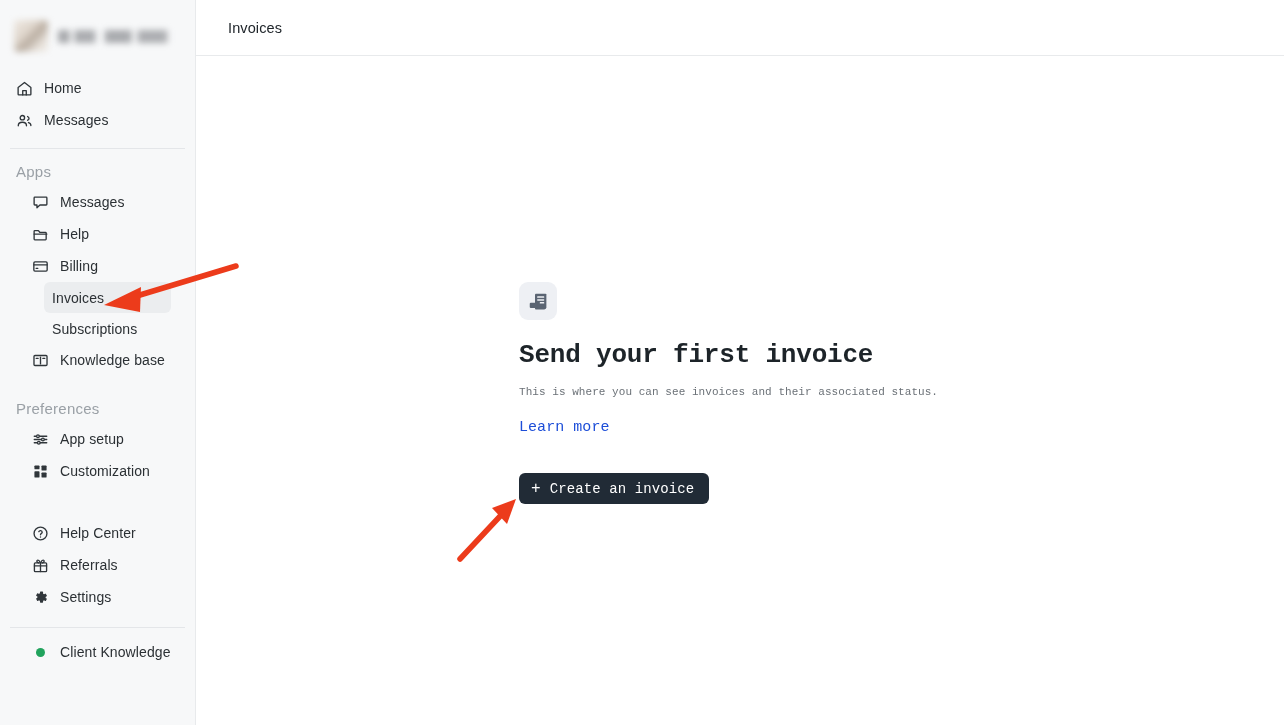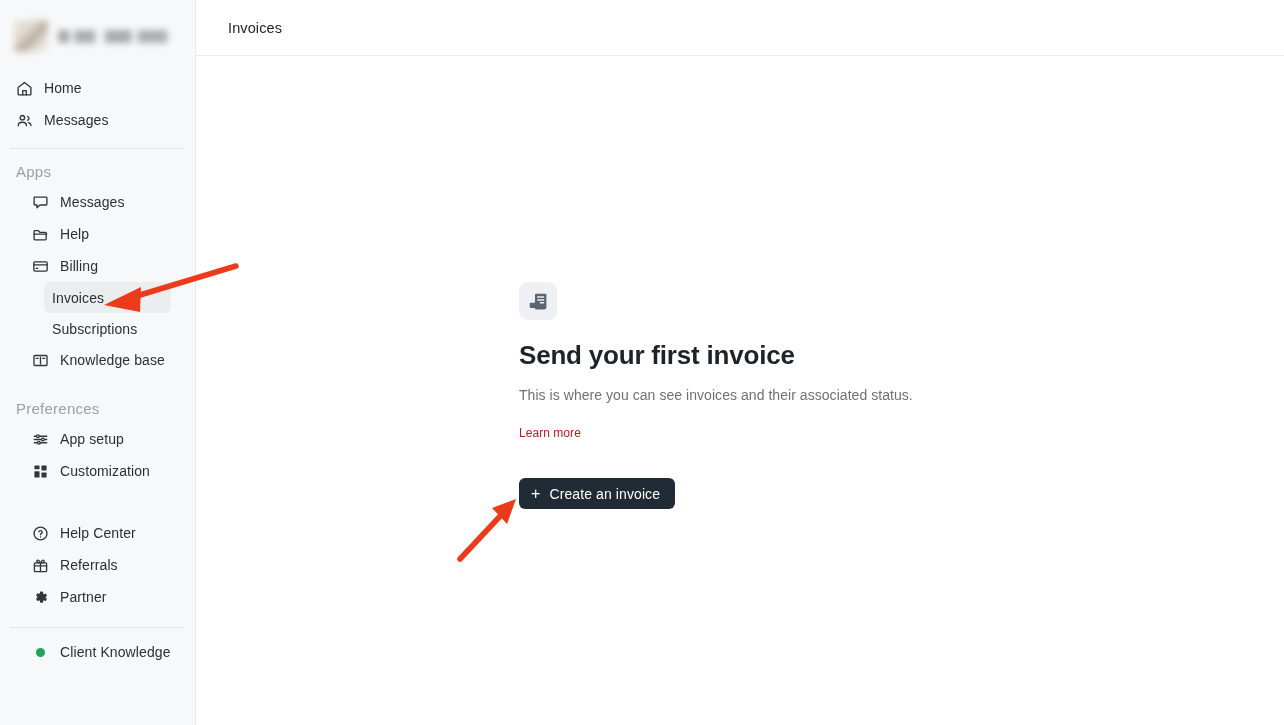--- a/index.html
+++ b/index.html
@@ -111,38 +111,39 @@
     padding-left: 32px;
   }
   #topbar .title { font-size: 14.5px; color: #20262b; letter-spacing: .1px; }
 
   #content { flex: 1; position: relative; }
   .empty-state {
     position: absolute;
     left: 323px;
     top: 226px;
     width: 560px;
+    font-family: Liberation Mono, monospace;
   }
   .es-icon {
     width: 38px; height: 38px; border-radius: 9px;
     background: #eef0f4;
     display: flex; align-items: center; justify-content: center;
     margin-bottom: 20px;
   }
   .es-title {
     font-size: 26px; font-weight: 700;
     color: #1d2429; letter-spacing: -.2px;
     margin: 0 0 14px 0;
   }
   .es-desc {
-    font-size: 14px; color: #6b7177;
+    font-size: 11px; color: #6b7177;
     margin: 16px 0 20px 0; letter-spacing: .05px;
   }
   .es-link {
-    font-size: 12px; color: #b91c1c;
+    font-size: 15px; color: #1d4ed8;
     text-decoration: none; cursor: pointer;
     letter-spacing: .05px;
   }
   .es-btn {
     margin-top: 37px;
     display: inline-flex; align-items: center; gap: 9px;
     height: 31px; padding: 0 15px 0 12px;
     background: #212b36; color: #fff;
     border: none; border-radius: 6px;
     font-size: 14px; font-family: inherit;
@@ -306,21 +307,21 @@
         <span class="nav-label">Referrals</span>
       </div>
 
       <div class="nav-item">
         <span class="ico">
           <svg width="17" height="17" viewBox="0 0 24 24" fill="currentColor">
             <path d="M12 8.1a3.9 3.9 0 1 0 0 7.8 3.9 3.9 0 0 0 0-7.8zm0 5.9a2 2 0 1 1 0-4 2 2 0 0 1 0 4z"></path>
             <path d="M20.6 13.6l-1.4-.8c.1-.5.1-1 0-1.6l1.4-.8a.9.9 0 0 0 .35-1.2l-1.3-2.2a.9.9 0 0 0-1.2-.35l-1.4.8a6.6 6.6 0 0 0-1.4-.8V4.5a.9.9 0 0 0-.9-.9h-2.6a.9.9 0 0 0-.9.9v1.6c-.5.2-1 .45-1.4.8l-1.4-.8a.9.9 0 0 0-1.2.35L5.95 8.65a.9.9 0 0 0 .35 1.2l1.4.8a6.9 6.9 0 0 0 0 1.6l-1.4.8a.9.9 0 0 0-.35 1.2l1.3 2.2a.9.9 0 0 0 1.2.35l1.4-.8c.44.35.9.6 1.4.8v1.6a.9.9 0 0 0 .9.9h2.6a.9.9 0 0 0 .9-.9v-1.6c.5-.2.96-.45 1.4-.8l1.4.8a.9.9 0 0 0 1.2-.35l1.3-2.2a.9.9 0 0 0-.35-1.2z"></path>
           </svg>
         </span>
-        <span class="nav-label">Partner</span>
+        <span class="nav-label">Settings</span>
       </div>
     </div>
 
     <div class="divider" style="margin-top:14px"></div>
 
     <div class="nav-sec" style="padding-top:8px">
       <div class="nav-item">
         <span class="ico">
           <span class="dot-green" style="background: rgb(33, 163, 93);"></span>
         </span>

